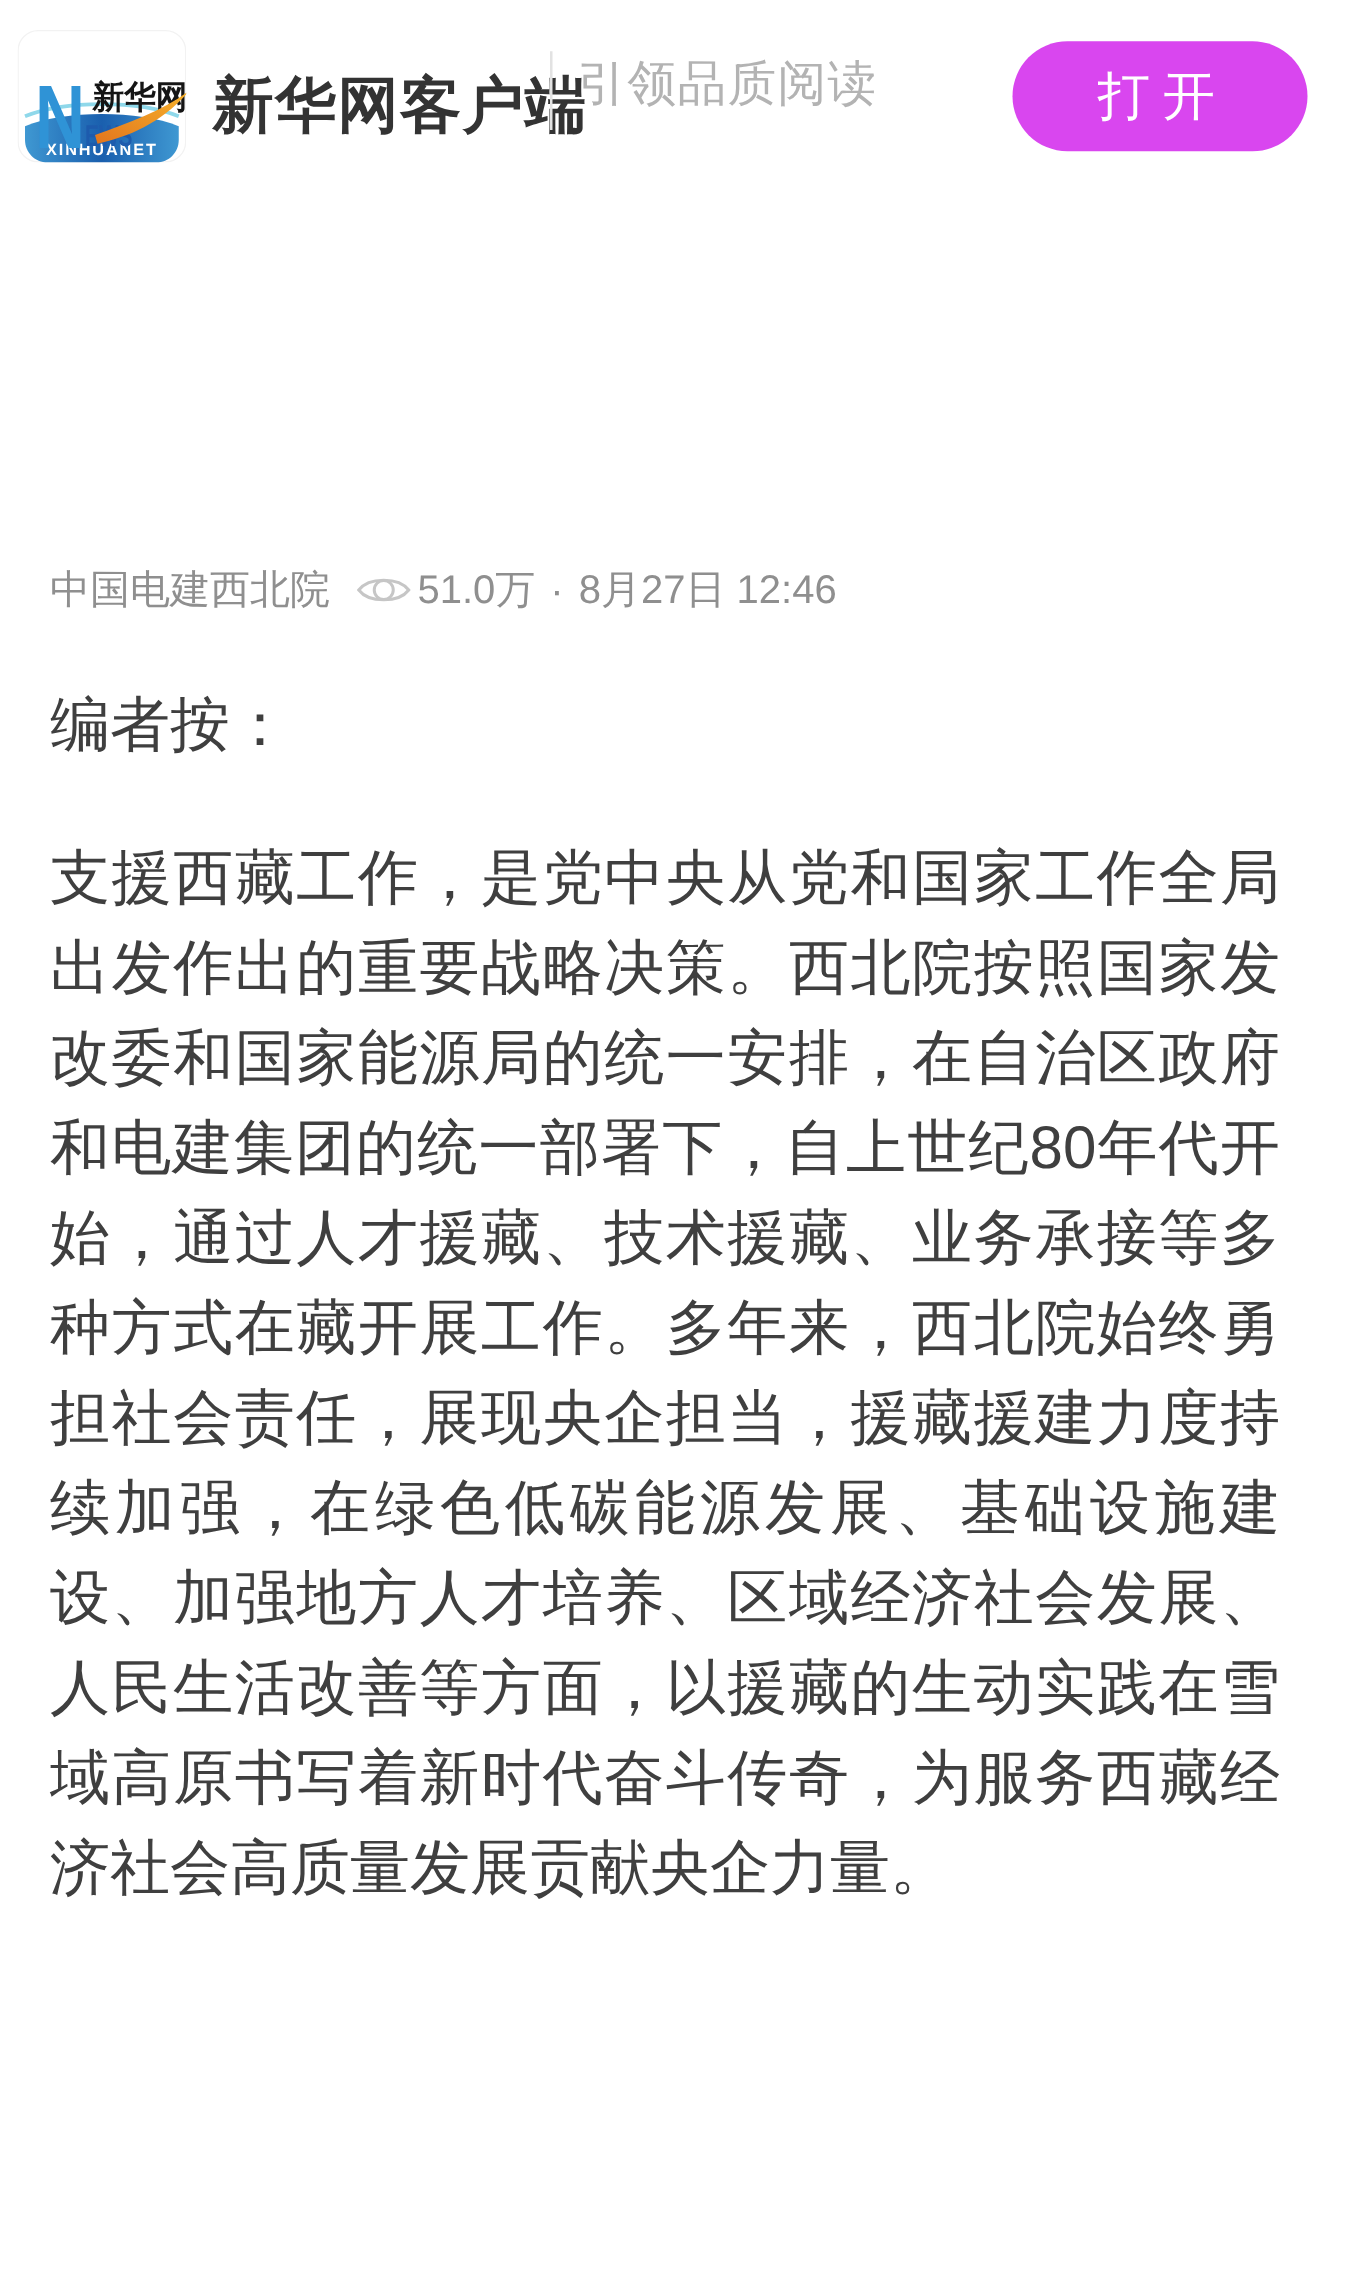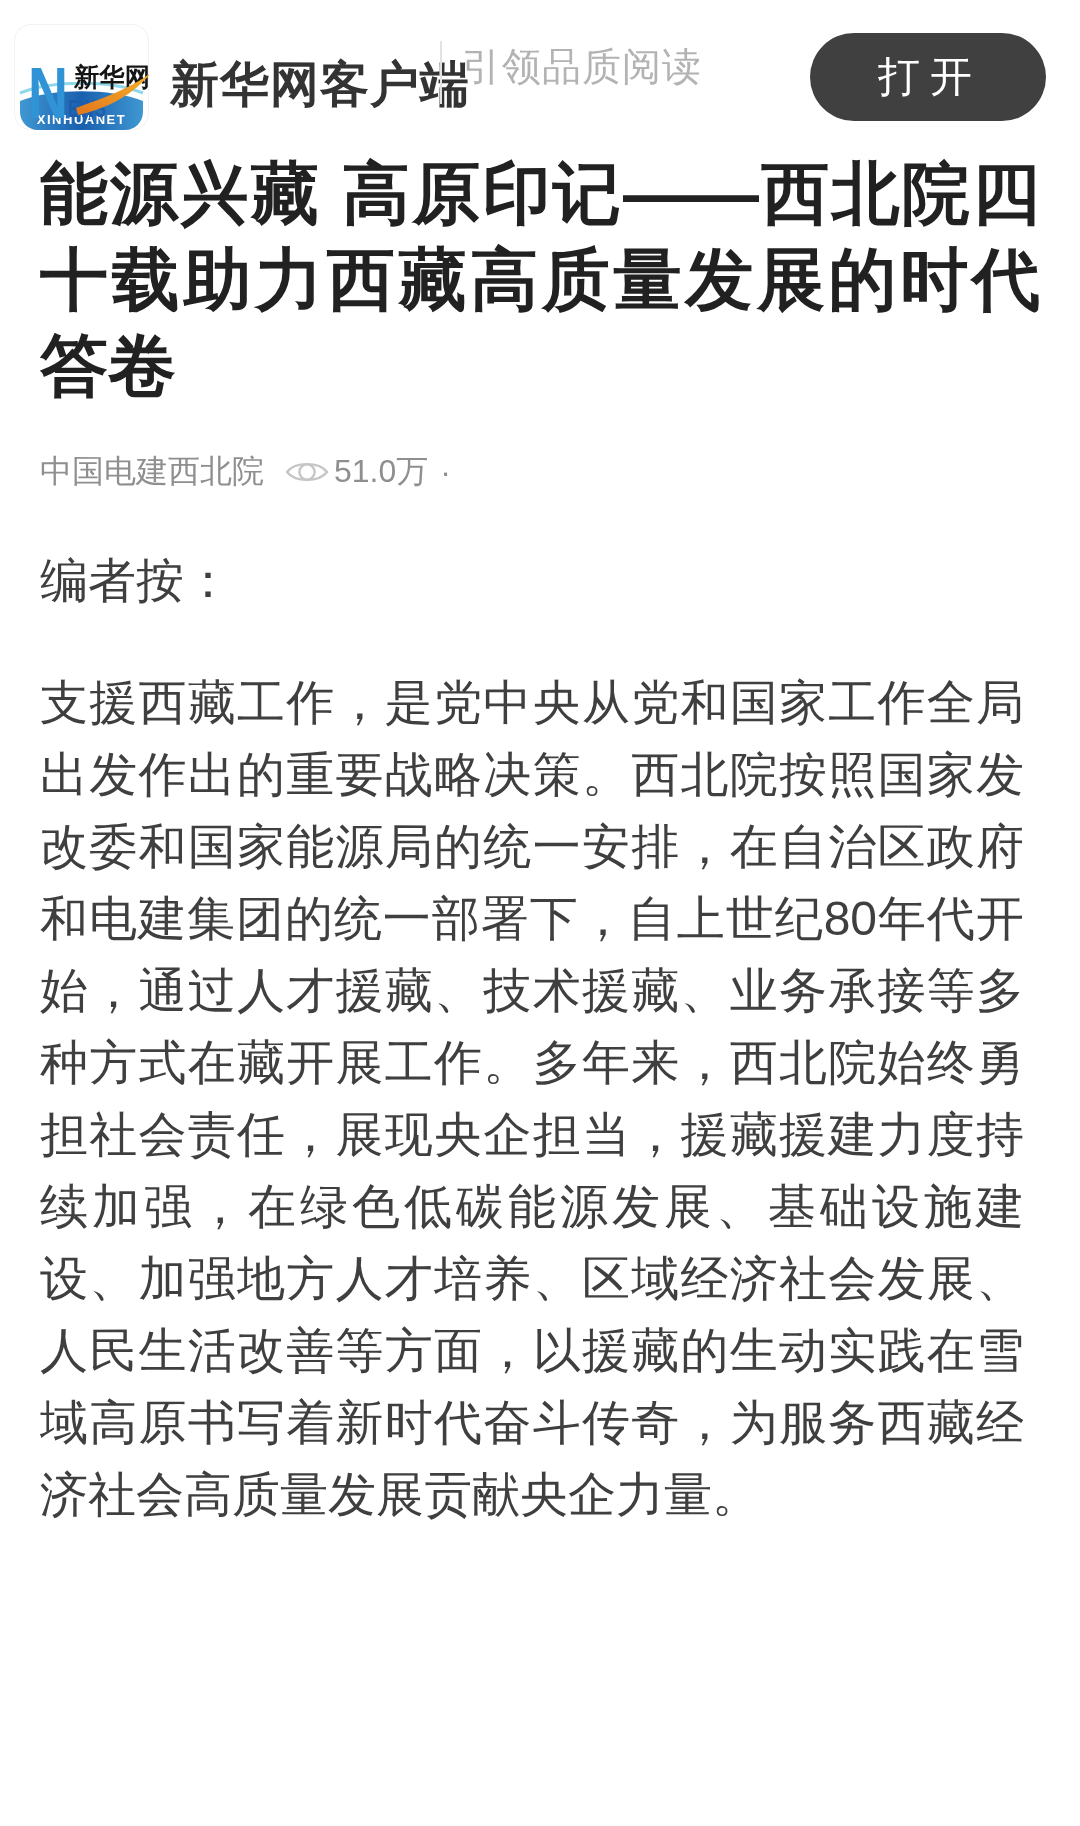--- a/index.html
+++ b/index.html
@@ -14,21 +14,21 @@
     position:absolute;left:170px;top:52px;font-size:49px;font-weight:600;color:#333333;
     letter-spacing:1px;white-space:nowrap;
   }
   .v-sep{position:absolute;left:440px;top:41px;width:2px;height:63px;background:#e2e2e2;}
   .tagline{
     position:absolute;left:462px;top:40px;font-size:39px;color:#b3b3b3;
     letter-spacing:1px;white-space:nowrap;
   }
   .open-btn{
     position:absolute;left:810px;top:33px;width:236px;height:88px;border:none;
-    border-radius:44px;background:#404040;color:#ffffff;font-size:42px;
+    border-radius:44px;background:#d946ef;color:#ffffff;font-size:42px;
     font-family:"Liberation Sans", sans-serif;
     display:flex;align-items:center;justify-content:center;
     letter-spacing:10px;padding-left:10px;cursor:pointer;
   }
   
   .title{
     position:absolute;left:40px;top:150px;width:1000px;margin:0;
     font-size:68px;line-height:86px;font-weight:700;color:#212121;
     text-align:justify;
   }
@@ -74,32 +74,32 @@
         <text x="60" y="62" font-size="26" font-weight="bold" fill="#151515" textLength="76" lengthAdjust="spacingAndGlyphs" font-family="Liberation Sans, sans-serif">新华网</text>
         <path d="M62 84 C90 74 118 64 138 48 C116 74 90 85 64 91 Z" fill="url(#swooshGrad)"></path>
       </svg>
     </div>
     <div class="app-name">新华网客户端</div>
     <div class="v-sep"></div>
     <div class="tagline">引领品质阅读</div>
     <button class="open-btn">打开</button>
   </div>
 
-  <h1 class="title">能源兴藏 高原印记——西北院四十载助力西藏高质量发展的时代答卷</h1>
 
   <div class="byline">
     <span class="author">中国电建西北院</span>
     <span class="eye">
       <svg width="46" height="32" viewBox="0 0 46 32" xmlns="http://www.w3.org/2000/svg">
         <path d="M3 16 C11 5.5 35 5.5 43 16 C35 26.5 11 26.5 3 16 Z" fill="none" stroke="#c6c6c6" stroke-width="2.4"></path>
         <circle cx="23" cy="16" r="7.6" fill="none" stroke="#c6c6c6" stroke-width="2.4"></circle>
       </svg>
     </span>
     <span>51.0万</span>
     <span class="dot">·</span>
+    <span>8月27日 12:46</span>
   </div>
 
   <div class="body">
     <p>编者按：</p>
     <p>支援西藏工作，是党中央从党和国家工作全局出发作出的重要战略决策。西北院按照国家发改委和国家能源局的统一安排，在自治区政府和电建集团的统一部署下，自上世纪80年代开始，通过人才援藏、技术援藏、业务承接等多种方式在藏开展工作。多年来，西北院始终勇担社会责任，展现央企担当，援藏援建力度持续加强，在绿色低碳能源发展、基础设施建设、加强地方人才培养、区域经济社会发展、人民生活改善等方面，以援藏的生动实践在雪域高原书写着新时代奋斗传奇，为服务西藏经济社会高质量发展贡献央企力量。</p>
   </div>
 
 </div>
 
 </body></html>

